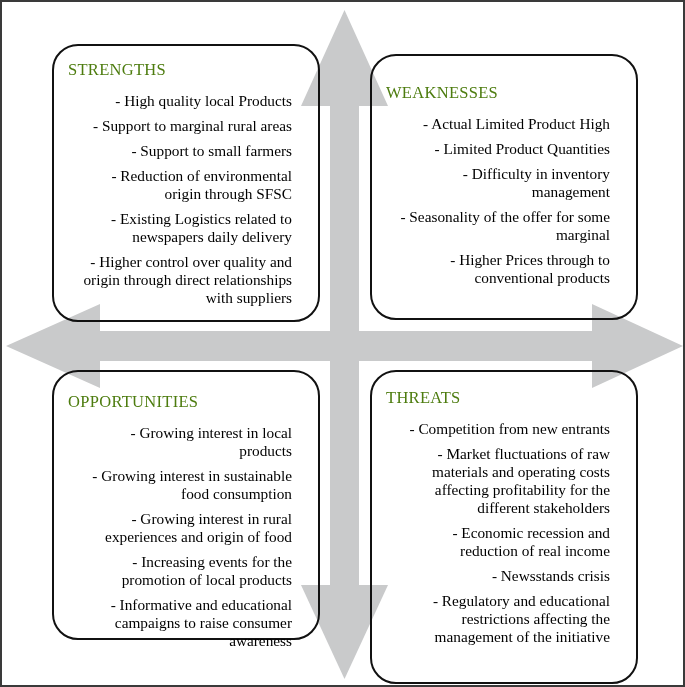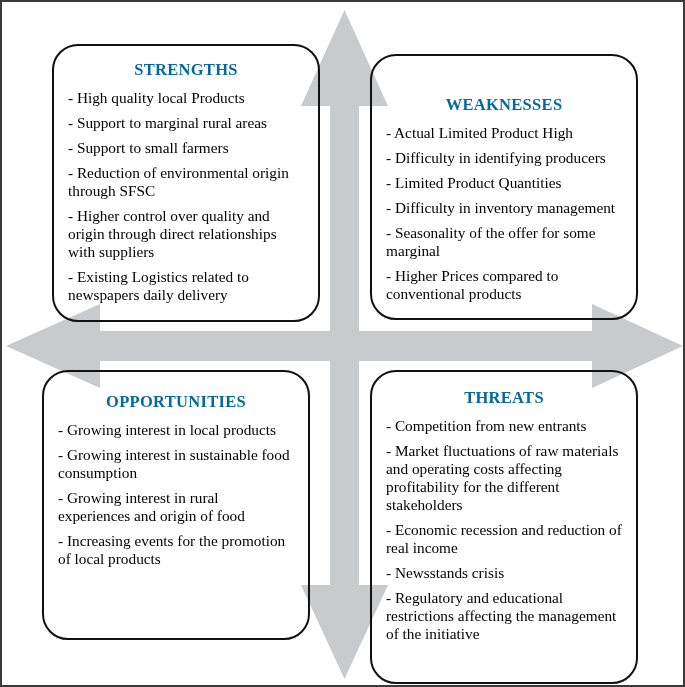--- a/index.html
+++ b/index.html
@@ -34,31 +34,32 @@
   
   .quadrant {
     position: absolute;
     box-sizing: border-box;
     border: 2px solid #111111;
     border-radius: 26px;
     background: transparent;
     padding: 10px 14px 10px 14px;
   }
   .quadrant-title {
-    font-weight: bold;
+    font-weight: normal;
     font-size: 16.5px;
-    text-align: center;
+    text-align: left;
     letter-spacing: 0.3px;
     margin: 4px 0 9px 0;
-    color: #0369a1;
+    color: #4d7c0f;
   }
   .bullet-list {
     list-style: none;
-    margin: 0;
+    margin: 12px;
     padding: 0;
+    text-align: right;
   }
   .bullet-item {
     font-size: 15.3px;
     line-height: 18px;
     color: #000000;
     margin-bottom: 7px;
     text-indent: 0;
   }
   .bullet-item:last-child {
     margin-bottom: 0;
@@ -70,33 +71,33 @@
     width: 268px;
     height: 278px;
   }
   #quadrant-weaknesses {
     left: 368px;
     top: 52px;
     width: 268px;
     height: 266px;
   }
   #quadrant-opportunities {
-    left: 40px;
+    left: 50px;
     top: 368px;
     width: 268px;
     height: 270px;
   }
   #quadrant-threats {
     left: 368px;
     top: 368px;
     width: 268px;
     height: 314px;
   }
 
-  #quadrant-weaknesses .quadrant-title { margin-top: 29px; }
+  #quadrant-weaknesses .quadrant-title { margin-top: 17px; }
   #quadrant-opportunities .quadrant-title { margin-top: 10px; }
   #quadrant-threats .quadrant-title { margin-top: 6px; }
 </style>
 </head>
 <body>
 
 <div id="swot-figure">
 
   <svg id="arrow-cross" viewBox="0 0 685 687" width="685" height="687" aria-hidden="true">
 
@@ -107,44 +108,44 @@
     <polygon points="681,344 590,302 590,386" fill="#c9cacb"></polygon>
   </svg>
 
   <div class="quadrant" id="quadrant-strengths">
     <div class="quadrant-title">STRENGTHS</div>
     <ul class="bullet-list">
       <li class="bullet-item">- High quality local Products</li>
       <li class="bullet-item">- Support to marginal rural areas</li>
       <li class="bullet-item">- Support to small farmers</li>
       <li class="bullet-item">- Reduction of environmental origin through SFSC</li>
+      <li class="bullet-item">- Existing Logistics related to newspapers daily delivery</li>
       <li class="bullet-item">- Higher control over quality and origin through direct relationships with suppliers</li>
-      <li class="bullet-item">- Existing Logistics related to newspapers daily delivery</li>
     </ul>
   </div>
 
   <div class="quadrant" id="quadrant-weaknesses">
     <div class="quadrant-title">WEAKNESSES</div>
     <ul class="bullet-list">
       <li class="bullet-item">- Actual Limited Product High</li>
-      <li class="bullet-item">- Difficulty in identifying producers</li>
       <li class="bullet-item">- Limited Product Quantities</li>
       <li class="bullet-item">- Difficulty in inventory management</li>
       <li class="bullet-item">- Seasonality of the offer for some marginal</li>
-      <li class="bullet-item">- Higher Prices compared to conventional products</li>
+      <li class="bullet-item">- Higher Prices through to conventional products</li>
     </ul>
   </div>
 
   <div class="quadrant" id="quadrant-opportunities">
     <div class="quadrant-title">OPPORTUNITIES</div>
     <ul class="bullet-list">
       <li class="bullet-item">- Growing interest in local products</li>
       <li class="bullet-item">- Growing interest in sustainable food consumption</li>
       <li class="bullet-item">- Growing interest in rural experiences and origin of food</li>
       <li class="bullet-item">- Increasing events for the promotion of local products</li>
+      <li class="bullet-item">- Informative and educational campaigns to raise consumer awareness</li>
     </ul>
   </div>
 
   <div class="quadrant" id="quadrant-threats">
     <div class="quadrant-title">THREATS</div>
     <ul class="bullet-list">
       <li class="bullet-item">- Competition from new entrants</li>
       <li class="bullet-item">- Market fluctuations of raw materials and operating costs affecting profitability for the different stakeholders</li>
       <li class="bullet-item">- Economic recession and reduction of real income</li>
       <li class="bullet-item">- Newsstands crisis</li>

